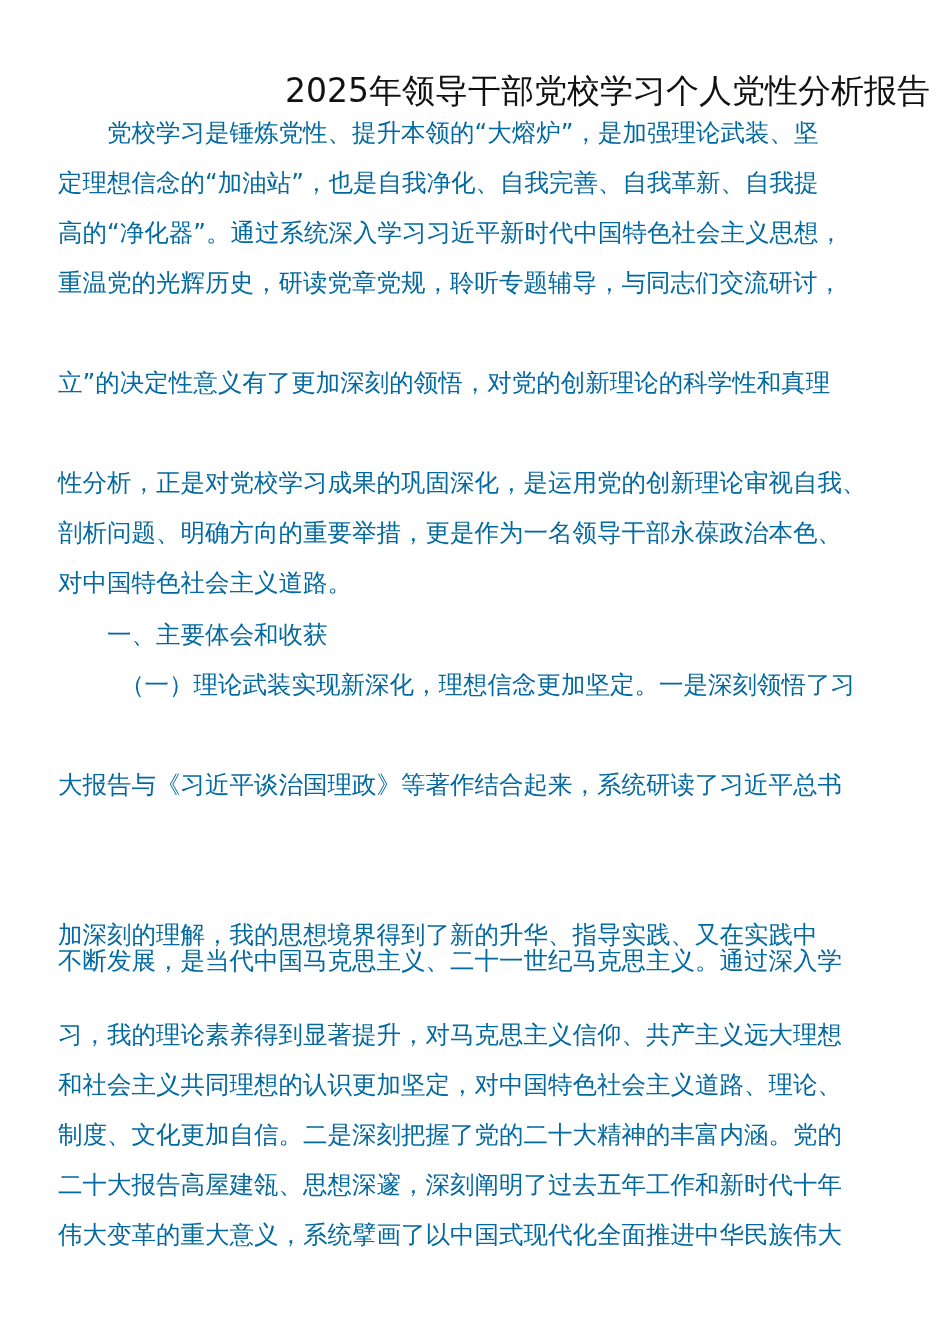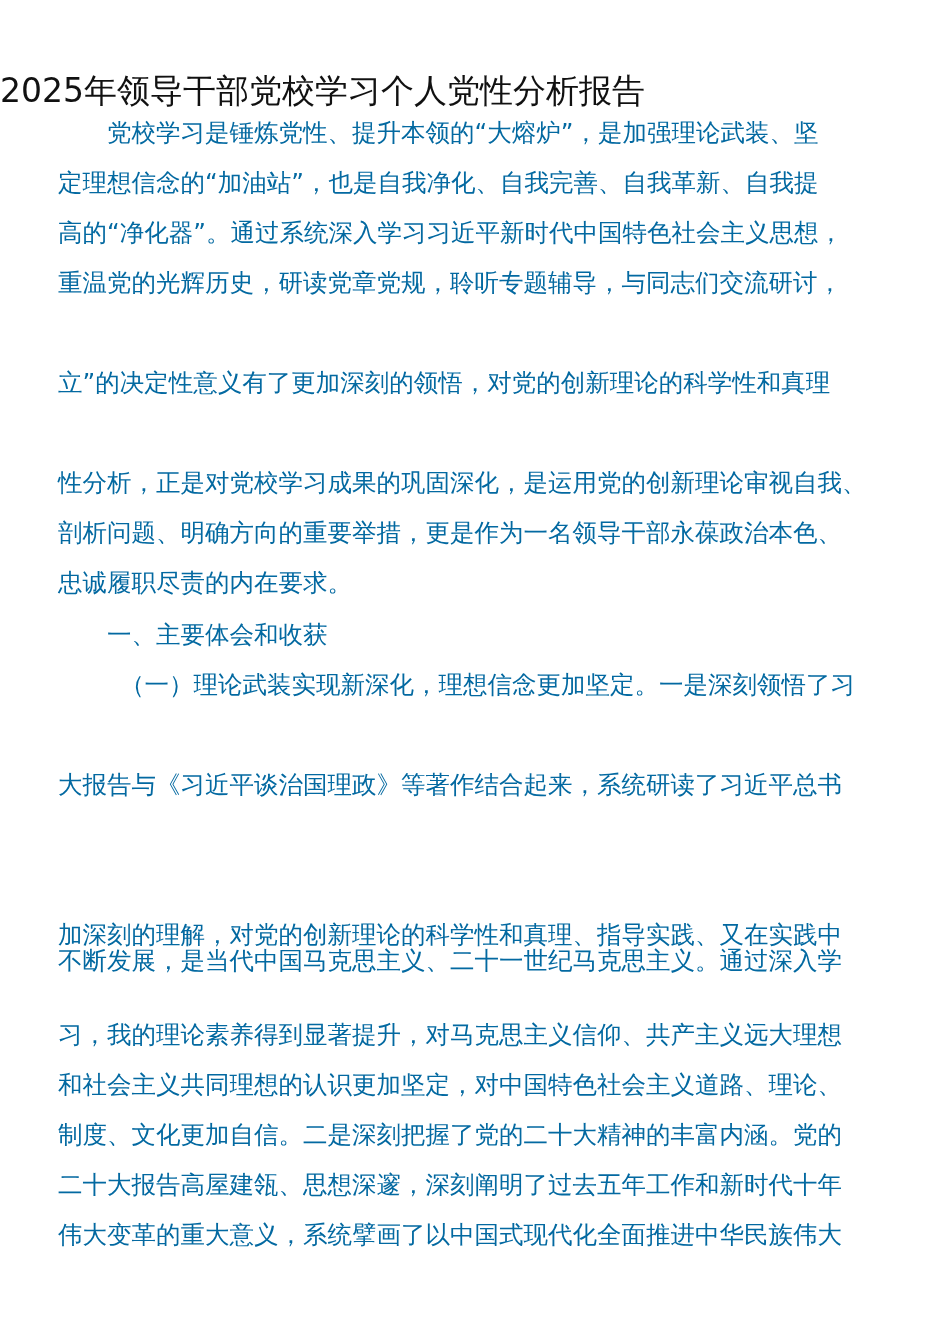--- a/index.html
+++ b/index.html
@@ -1,47 +1,47 @@
 <!DOCTYPE html>
 <html><head>
 <meta charset="utf-8">
 <style>
   html, body { margin: 0; padding: 0; background: #ffffff; }
   body { width: 950px; height: 1344px; overflow: hidden; position: relative;
          font-family: "DejaVu Sans", "Liberation Sans", sans-serif; color: #111; }
   .page { position: absolute; left: 0; top: 0; width: 950px; height: 1344px; background: #fff; }
-  .title { position: absolute; top: 68px; left: 0; width: 930px; text-align: left;
+  .title { position: absolute; top: 68px; left: 0; width: 930px; text-align: right;
            font-size: 33px; line-height: 46px; color: #111; letter-spacing: 0px; }
   .line { position: absolute; left: 58px; font-size: 24.5px; line-height: 34px; white-space: nowrap; color: #0369a1; }
   .indent { left: 107px; }
   .heading2 { left: 120px; }
   .bold { font-weight: normal; }
 </style>
 </head>
 <body>
 
 <div class="page">
   <div class="title">2025年领导干部党校学习个人党性分析报告</div>
 
   <div class="line indent" style="top:116px">党校学习是锤炼党性、提升本领的“大熔炉”，是加强理论武装、坚</div>
   <div class="line" style="top:166px">定理想信念的“加油站”，也是自我净化、自我完善、自我革新、自我提</div>
   <div class="line" style="top:216px">高的“净化器”。通过系统深入学习习近平新时代中国特色社会主义思想，</div>
   <div class="line" style="top:266px">重温党的光辉历史，研读党章党规，聆听专题辅导，与同志们交流研讨，</div>
   <div class="line" style="top:366px">立”的决定性意义有了更加深刻的领悟，对党的创新理论的科学性和真理</div>
   <div class="line" style="top:466px">性分析，正是对党校学习成果的巩固深化，是运用党的创新理论审视自我、</div>
   <div class="line" style="top:516px">剖析问题、明确方向的重要举措，更是作为一名领导干部永葆政治本色、</div>
-  <div class="line" style="top:566px">忠诚履职尽责的内在要求。</div>
+  <div class="line" style="top:566px">对中国特色社会主义道路。</div>
 
   <div class="line indent" style="top:618px">一、主要体会和收获</div>
 
   <div class="line heading2" style="top:668px">
     <span class="bold">（一）理论武装实现新深化，理想信念更加坚定。</span><span>一是深刻领悟了习</span>
   </div>
 
   <div class="line" style="top:768px">大报告与《习近平谈治国理政》等著作结合起来，系统研读了习近平总书</div>
-  <div class="line" style="top:918px">加深刻的理解，对党的创新理论的科学性和真理、指导实践、又在实践中</div>
+  <div class="line" style="top:918px">加深刻的理解，我的思想境界得到了新的升华、指导实践、又在实践中</div>
   <div class="line" style="top:944px">不断发展，是当代中国马克思主义、二十一世纪马克思主义。通过深入学</div>
   <div class="line" style="top:1018px">习，我的理论素养得到显著提升，对马克思主义信仰、共产主义远大理想</div>
   <div class="line" style="top:1068px">和社会主义共同理想的认识更加坚定，对中国特色社会主义道路、理论、</div>
   <div class="line" style="top:1118px">制度、文化更加自信。二是深刻把握了党的二十大精神的丰富内涵。党的</div>
   <div class="line" style="top:1168px">二十大报告高屋建瓴、思想深邃，深刻阐明了过去五年工作和新时代十年</div>
   <div class="line" style="top:1218px">伟大变革的重大意义，系统擘画了以中国式现代化全面推进中华民族伟大</div>
 </div>
 
 </body></html>

